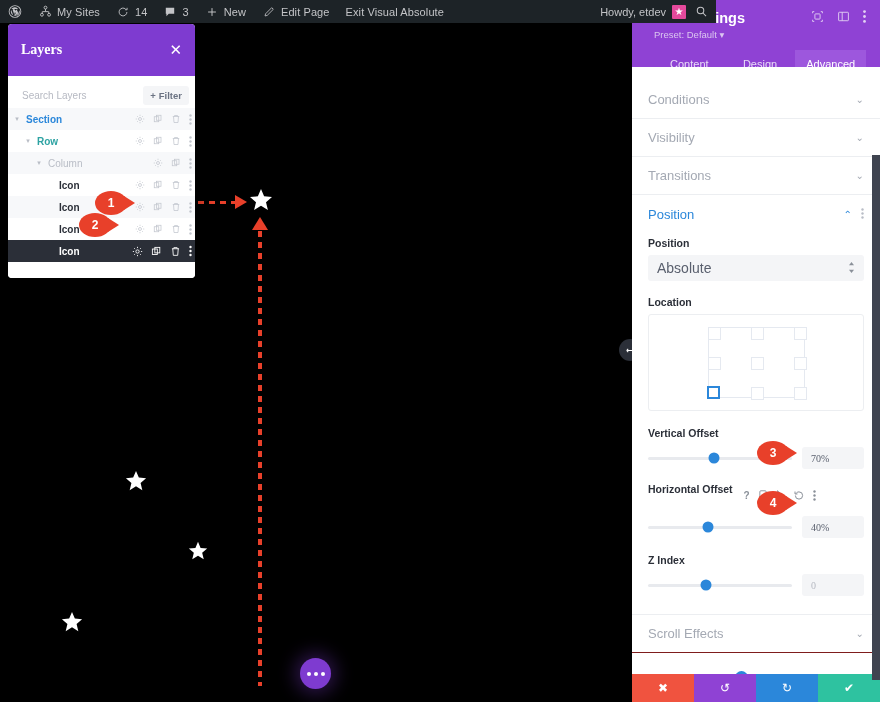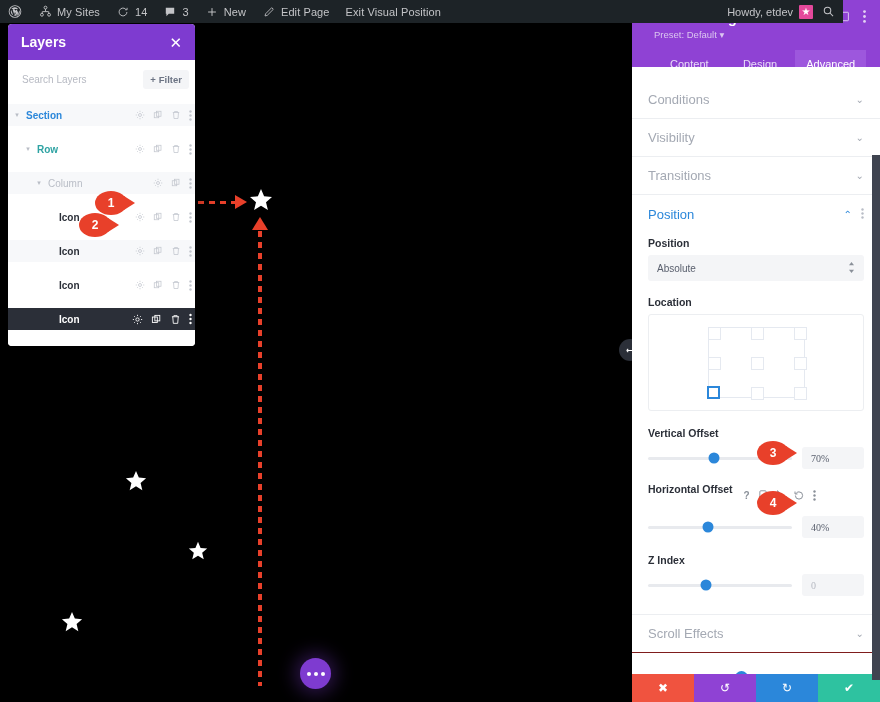--- a/index.html
+++ b/index.html
@@ -6,21 +6,21 @@
   html, body {
     width: 880px; height: 702px;
     font-family: "Liberation Sans", sans-serif;
     overflow: hidden;
     background: #000;
   }
   #app { position: relative; width: 880px; height: 702px; }
 
   
   .adminbar {
-    position: absolute; top: 0; left: 0; width: 843px; height: 23px;
+    position: absolute; top: 0; left: 0; width: 716px; height: 23px;
     background: #1d2327; display: flex; align-items: center;
     color: #c3c4c7; font-size: 11px; z-index: 60;
   }
   .ab-item {
     display: flex; align-items: center; gap: 5px;
     padding: 0 8px; height: 23px; color: #c3c4c7; white-space: nowrap;
   }
   .ab-item .lbl { font-size: 11px; letter-spacing: .1px; }
   .ab-right { margin-left: auto; display: flex; align-items: center; }
   .ab-avatar {
@@ -68,38 +68,39 @@
   }
   .fab i { width: 4px; height: 4px; border-radius: 50%; background: #fff; display: block; }
 
   
   .layers {
     position: absolute; left: 8px; top: 24px; width: 187px;
     background: #fff; border-radius: 4px; overflow: hidden;
     box-shadow: 0 5px 22px rgba(0,0,0,.45); z-index: 40;
   }
   .layers-head {
-    height: 36px; background: #7e3bd0; color: #fff;
+    height: 52px; background: #7e3bd0; color: #fff;
     display: flex; align-items: center; justify-content: space-between;
     padding: 0 13px;
+    font-family: Liberation Serif, serif;
   }
   .layers-head .title { font-size: 14px; font-weight: bold; }
   .layers-head .x { font-size: 15px; cursor: pointer; line-height: 1; }
   .layers-search {
     height: 26px; display: flex; align-items: center; justify-content: space-between;
     padding: 0 6px 0 14px; background: #fff; margin-top: 6px;
   }
   .layers-search .ph { font-size: 10px; color: #b6b9c2; }
   .filter-btn {
     background: #f4f5f7; color: #6b7383; font-size: 9.5px; font-weight: bold;
     border-radius: 3px; padding: 4px 7px; display: flex; align-items: center; gap: 3px;
   }
   .layer-row {
     height: 22px; display: flex; align-items: center;
-    padding-right: 3px; font-size: 10px; position: relative; margin-top: 12px;
+    padding-right: 3px; font-size: 10px; position: relative;
   }
   .layer-row.odd { background: #f7f8fa; }
   .layer-row .caret {
     width: 10px; font-size: 7px; color: #b9bdc6; text-align: center; flex: none;
   }
   .layer-row .lname { flex: 1; white-space: nowrap; overflow: hidden; }
   .layer-row .acts { display: flex; align-items: center; gap: 8px; color: #c2c6ce; }
   .layer-row .acts svg { display: block; }
   .layer-row.selected { background: #2b2f38; }
   .layer-row.selected .lname { color: #fff; font-weight: bold; }
@@ -157,21 +158,21 @@
   }
   .acc-row.open { color: #2b87da; border-bottom: none; }
   .acc-right { display: flex; align-items: center; gap: 9px; }
   .chev { font-size: 10px; }
 
   .field { padding: 0 16px; }
   .field-label { font-size: 10.5px; color: #2b2f38; font-weight: bold; margin-bottom: 6px; }
   .select {
     height: 26px; background: #f4f5f7; border-radius: 3px;
     display: flex; align-items: center; justify-content: space-between;
-    padding: 0 9px; font-size: 10px; color: #5a606e;
+    padding: 0 9px; font-size: 14px; color: #5a606e;
   }
   .loc-box {
     border: 1px solid #eceef1; border-radius: 3px; height: 97px;
     display: flex; align-items: center; justify-content: center;
   }
   .loc-grid {
     width: 97px; height: 71px; border: 1px solid #e5e9f0; position: relative;
   }
   .loc-cell { position: absolute; width: 13px; height: 13px; border: 1px solid #e5e9f0; background: #fff; }
   .loc-cell.active { border: 2px solid #2b87da; }
@@ -307,21 +308,21 @@
     </div>
     <div class="ab-item">
       <span class="ab-icon">
         <svg width="12" height="12" viewBox="0 0 20 20" fill="none" stroke="#c3c4c7" stroke-width="1.4">
             <path d="M14.5 2.8l2.7 2.7L7 15.7l-3.6.9.9-3.6z"></path>
           </svg>
       </span>
       <span class="lbl">Edit Page</span>
     </div>
     <div class="ab-item">
-      <span class="lbl">Exit Visual Position</span>
+      <span class="lbl">Exit Visual Absolute</span>
     </div>
 
     <div class="ab-right">
       <span class="lbl">Howdy, etdev</span>
       <span class="ab-avatar">★</span>
       <span class="ab-item">
         <span class="ab-icon">
           <svg width="13" height="13" viewBox="0 0 20 20" fill="none" stroke="#c3c4c7" stroke-width="1.6">
               <circle cx="8.5" cy="8.5" r="5"></circle>
               <path d="M12.3 12.3L17 17"></path>

